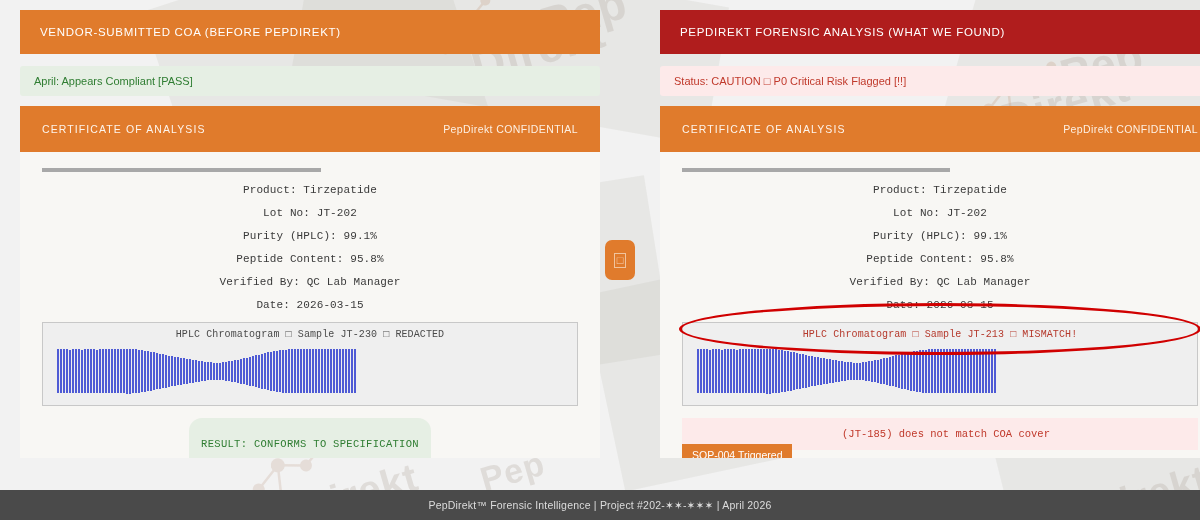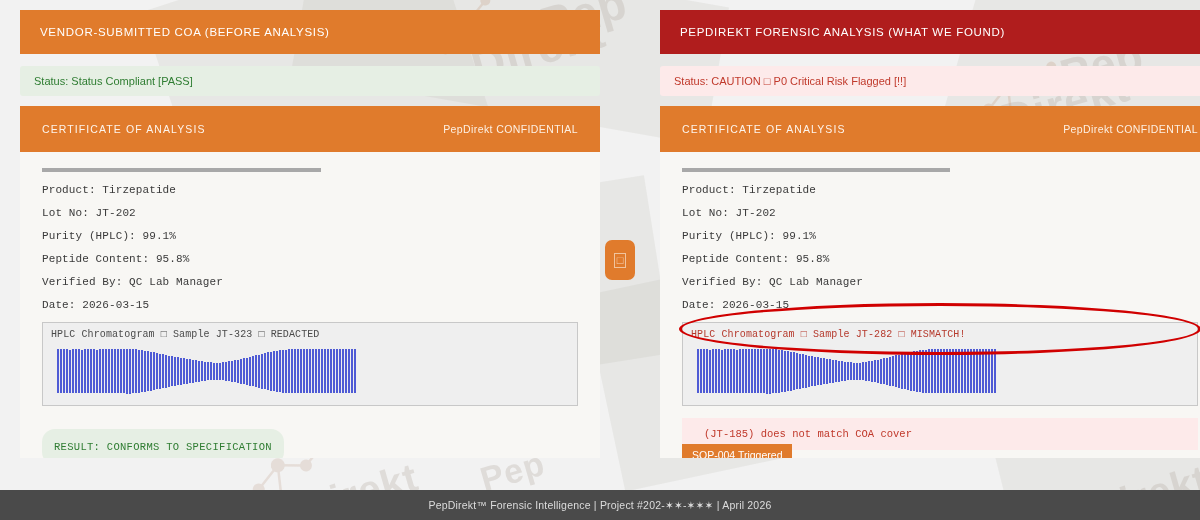--- a/index.html
+++ b/index.html
@@ -68,20 +68,21 @@
   .status-pass { background: #e6efe4; color: #2f7d32; }
   .status-fail { background: #fdeaea; color: #c0392b; }
 
   
   .cert-card {
     margin-top: 10px;
     background: #f8f7f4;
     height: 352px;
     position: relative;
     overflow: hidden;
+    text-align: center;
   }
   .cert-top {
     height: 46px;
     background: #e07b2c;
     display: flex;
     align-items: center;
     justify-content: space-between;
     padding: 0 22px;
     box-sizing: border-box;
   }
@@ -144,25 +145,25 @@
   .ellipse {
     position: absolute;
     border: 3px solid #d00000;
     border-radius: 50%;
     pointer-events: none;
   }
 
   
   .result-badge {
     display: inline-block;
-    margin-top: 23px;
+    margin-top: 12px;
     background: #e6efe4;
     color: #2f7d32;
     font-size: 10.5px;
-    padding: 12px 12px;
+    padding: 20px 12px;
     letter-spacing: .3px;
     border-radius: 13px;
   }
   .finding-box {
     margin-top: 12px;
     background: #fdeaea;
     padding: 8px 10px 8px 10px;
     box-sizing: border-box;
   }
   .finding-line {
@@ -309,39 +310,39 @@
     <g fill="#c0a08c">
       <circle cx="20" cy="40" r="6"></circle>
         <circle cx="45" cy="22" r="7"></circle>
       <circle cx="72" cy="30" r="6"></circle>
         <circle cx="40" cy="52" r="5"></circle>
         <circle cx="92" cy="16" r="5"></circle>
     </g>
   </svg>
 
   <div class="panel" id="panel-left">
-    <div class="panel-header">VENDOR-SUBMITTED COA  (BEFORE ANALYSIS)</div>
-    <div class="status-bar status-pass">Status: Status Compliant  [PASS]</div>
+    <div class="panel-header">VENDOR-SUBMITTED COA  (BEFORE PEPDIREKT)</div>
+    <div class="status-bar status-pass">April: Appears Compliant  [PASS]</div>
 
     <div class="cert-card">
       <div class="cert-top">
         <span class="cert-title">CERTIFICATE OF ANALYSIS</span>
         <span class="cert-conf">PepDirekt CONFIDENTIAL</span>
       </div>
       <div class="cert-body">
         <div class="rule"></div>
         <div class="field">Product: Tirzepatide</div>
         <div class="field">Lot No: JT-202</div>
         <div class="field">Purity (HPLC): 99.1%</div>
         <div class="field">Peptide Content: 95.8%</div>
         <div class="field">Verified By: QC Lab Manager</div>
         <div class="field">Date: 2026-03-15</div>
 
         <div class="chrom-box">
-          <div class="chrom-label">HPLC Chromatogram □ Sample JT-323  □ REDACTED</div>
+          <div class="chrom-label">HPLC Chromatogram □ Sample JT-230  □ REDACTED</div>
           <div class="chrom-bars" id="bars-left">
               <i style="height: 44px;"></i>
               <i style="height: 44px;"></i>
               <i style="height: 44px;"></i>
               <i style="height: 44px;"></i>
               <i style="height: 43px;"></i>
               <i style="height: 44px;"></i>
               <i style="height: 44px;"></i>
               <i style="height: 44px;"></i>
               <i style="height: 43px;"></i>
@@ -461,21 +462,21 @@
       <div class="cert-body">
         <div class="rule"></div>
         <div class="field">Product: Tirzepatide</div>
         <div class="field">Lot No: JT-202</div>
         <div class="field">Purity (HPLC): 99.1%</div>
         <div class="field">Peptide Content: 95.8%</div>
         <div class="field">Verified By: QC Lab Manager</div>
         <div class="field">Date: 2026-03-15</div>
 
         <div class="chrom-box">
-          <div class="chrom-label">HPLC Chromatogram □ Sample JT-282  □ MISMATCH!</div>
+          <div class="chrom-label">HPLC Chromatogram □ Sample JT-213  □ MISMATCH!</div>
           <div class="chrom-bars" id="bars-right">
               <i style="height: 44px;"></i>
               <i style="height: 44px;"></i>
               <i style="height: 44px;"></i>
               <i style="height: 44px;"></i>
               <i style="height: 43px;"></i>
               <i style="height: 44px;"></i>
               <i style="height: 44px;"></i>
               <i style="height: 44px;"></i>
               <i style="height: 43px;"></i>

